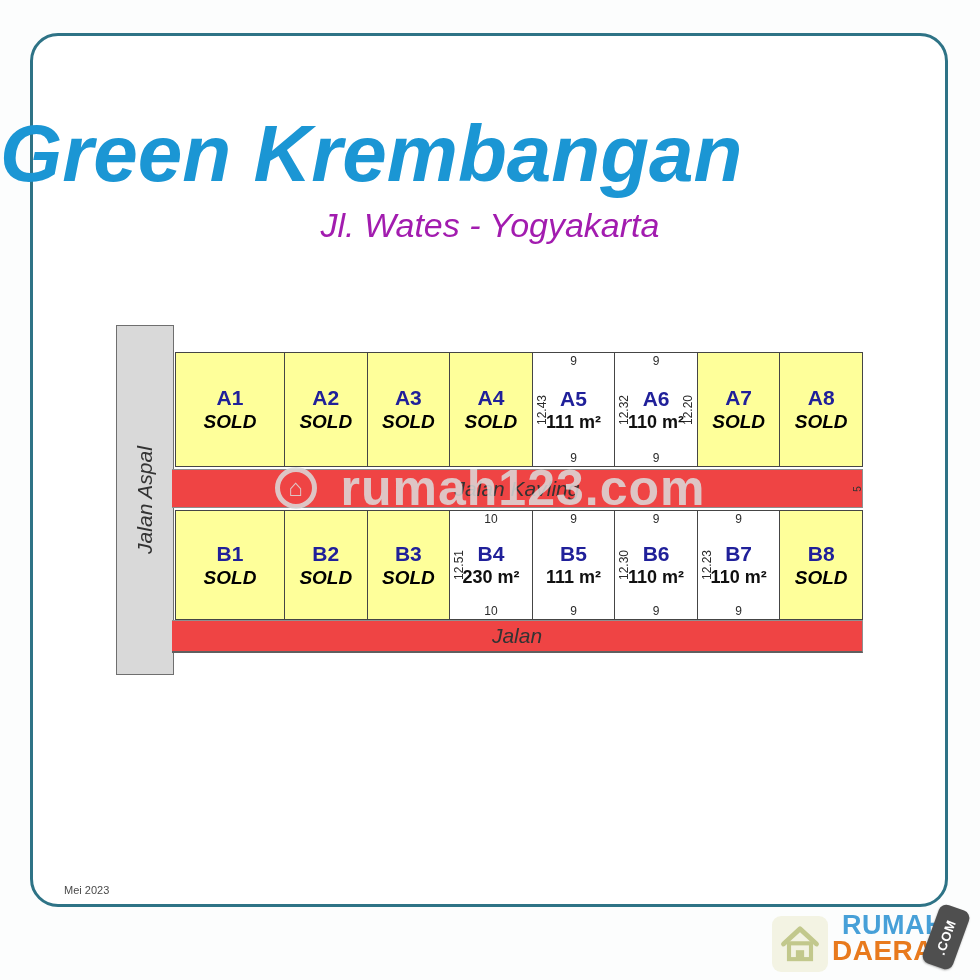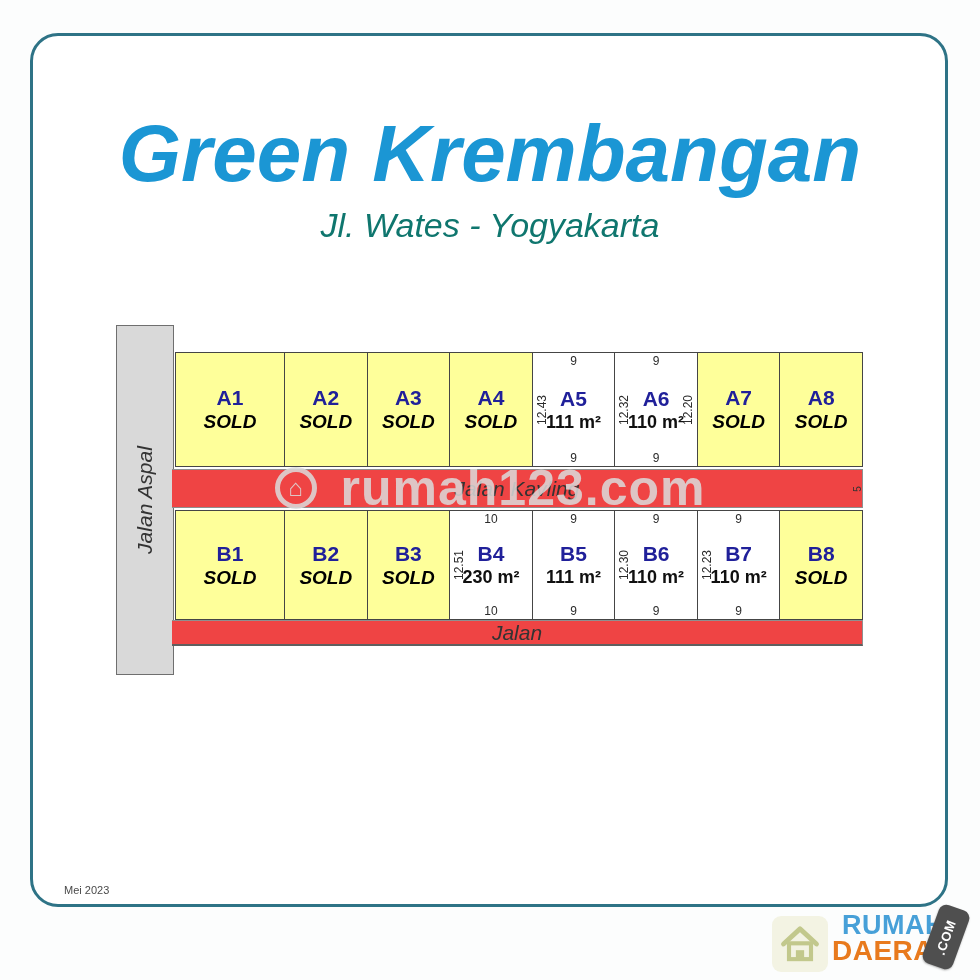--- a/index.html
+++ b/index.html
@@ -4,35 +4,35 @@
 <style>
   * { margin:0; padding:0; box-sizing:border-box; }
   html,body { width:980px; height:980px; background:#fcfdfd; font-family:"Liberation Sans", sans-serif; overflow:hidden; }
   .stage { position:relative; width:980px; height:980px; }
 
   
   .card { position:absolute; left:30px; top:33px; width:918px; height:874px;
           border:3px solid #2e7386; border-radius:28px; background:#ffffff; }
 
   
-  .title { position:absolute; left:0; right:0; top:108px; text-align:center;
+  .title { position:absolute; left:0; right:0; top:108px; 
            font-size:80px; font-weight:bold; font-style:italic; color:#1b96d4; letter-spacing:0px; }
   .subtitle { position:absolute; left:0; right:0; top:206px; text-align:center;
-              font-size:34px; font-style:italic; color:#0f766e; }
+              font-size:34px; font-style:italic; color:#a21caf; }
 
   
   .vroad { position:absolute; left:116px; top:325px; width:58px; height:350px;
            background:#d9d9d9; border:1px solid #6f6f6f; z-index:1; }
   .vroad-label { position:absolute; left:50%; top:50%; transform:translate(-50%,-50%) rotate(-90deg);
                  white-space:nowrap; font-style:italic; font-size:21px; color:#333; }
   .hroad { position:absolute; left:172px; width:691px; background:#ef4444;
            border:1px solid #8f8f8f; border-left:none; z-index:1;
            display:flex; align-items:center; justify-content:center; }
   .hroad-mid { top:469px; height:39px; }
-  .hroad-bot { top:620px; height:26px; border-bottom:2px solid #5f5f5f; }
+  .hroad-bot { top:620px; height:33px; border-bottom:2px solid #5f5f5f; }
   .hroad-label { font-style:italic; font-size:21px; color:#333; }
   .road-dim { position:absolute; right:1px; top:50%; transform:translate(0,-50%) rotate(-90deg);
               font-size:10px; font-style:normal; color:#333; }
 
   
   .prow { position:absolute; left:175px; width:688px; display:grid;
           grid-template-columns:108px repeat(7, 1fr); gap:1px;
           background:#454545; border:1px solid #454545; z-index:2; }
   .row-a { top:352px; height:115px; }
   .row-b { top:510px; height:110px; }

